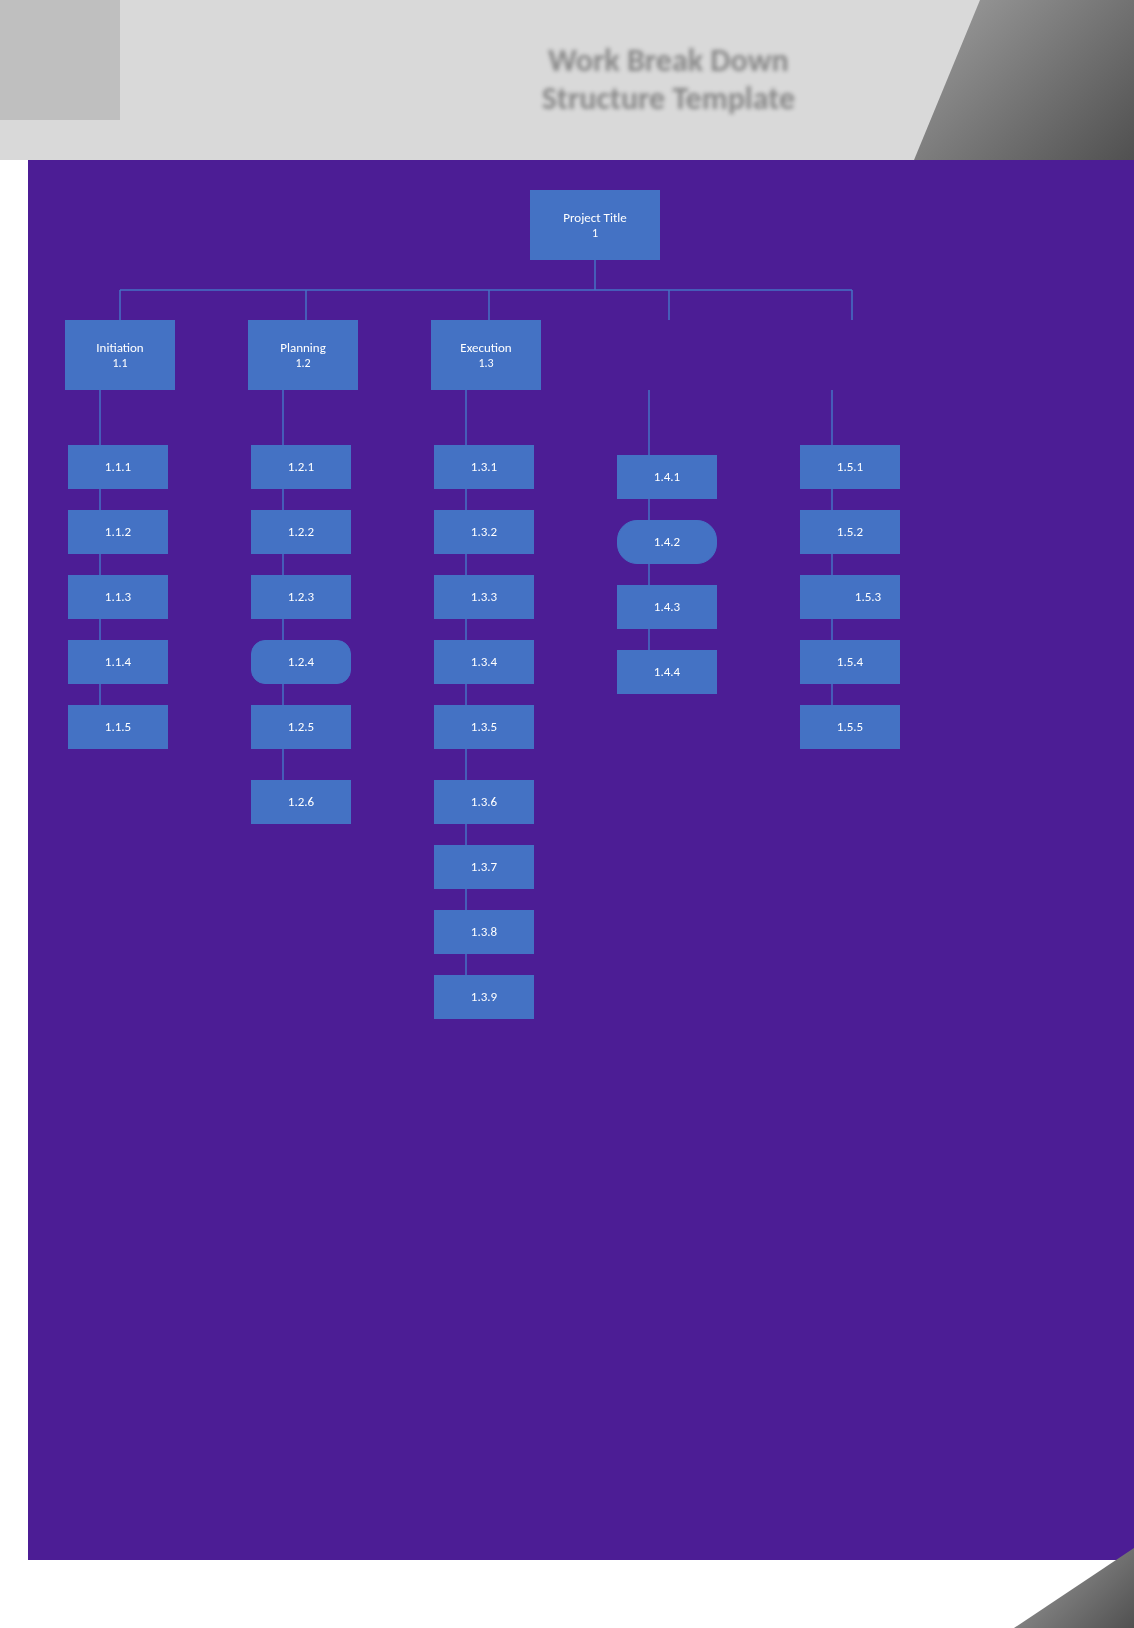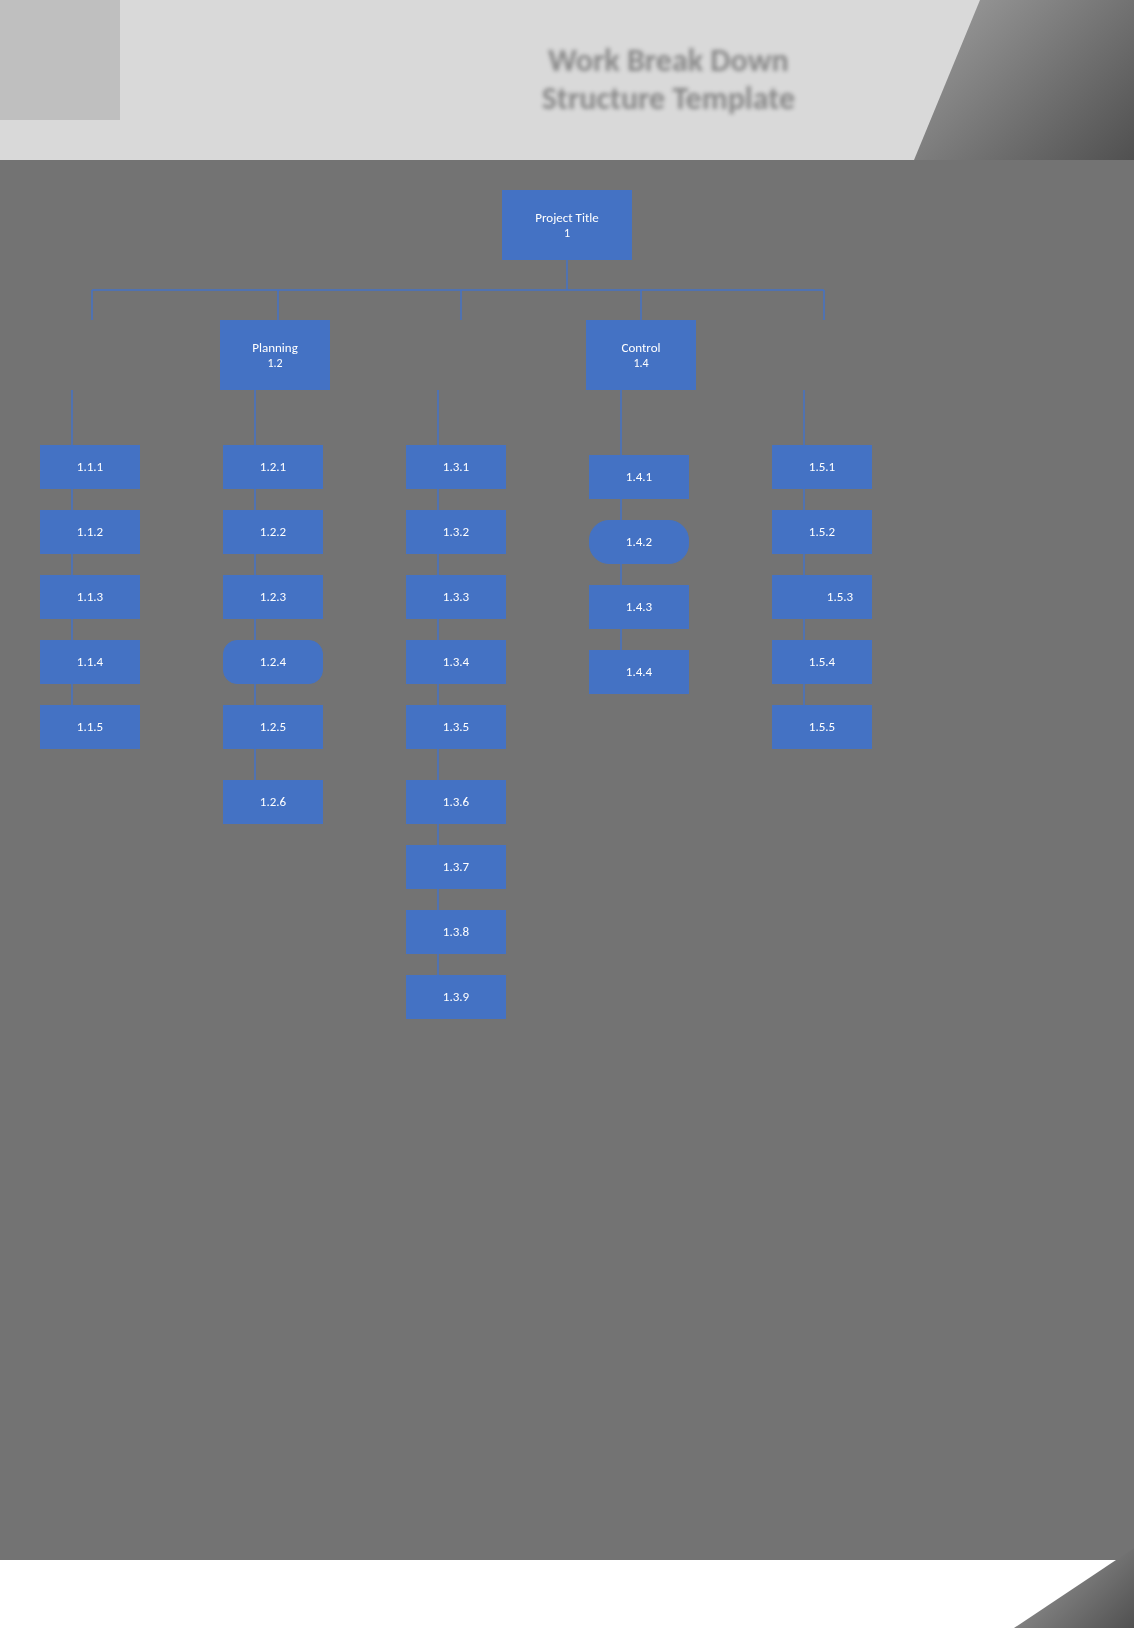--- a/index.html
+++ b/index.html
@@ -170,23 +170,24 @@
       font-weight: 500;
       line-height: 1.2;
     }
 
     .node-number {
       font-size: 12px;
       color: white;
     }
 
     .wbs-bg {
-      background: #737373;
+      background: #4c1d95;
       padding: 30px 20px 60px;
       min-height: 1400px;
+      margin-left: 28px;
     }
   </style>
 </head>
 <body>
 
 <div class="header">
   <div class="header-left-block"></div>
   <div class="header-right-block"></div>
   <div class="header-title-area">
     <h1>Work Break Down<br>Structure Template</h1>
@@ -246,31 +247,35 @@
       <line x1="784" y1="407" x2="752" y2="407" stroke="#4472c4" stroke-width="1.5"></line>
       <line x1="784" y1="472" x2="752" y2="472" stroke="#4472c4" stroke-width="1.5"></line>
       <line x1="784" y1="537" x2="752" y2="537" stroke="#4472c4" stroke-width="1.5"></line>
     </svg>
 
     <div class="node node-root wbs-box" style="flex-direction:column;">
       <div class="node-label">Project Title</div>
       <div class="node-number">1</div>
     </div>
 
+    <div class="node node-l1 node-initiation wbs-box" style="flex-direction:column;">
+      <div class="node-label">Initiation</div>
+      <div class="node-number">1.1</div>
+    </div>
 
     <div class="node node-l1 node-planning wbs-box" style="flex-direction:column;">
       <div class="node-label">Planning</div>
       <div class="node-number">1.2</div>
     </div>
 
-
-    <div class="node node-l1 node-control wbs-box" style="flex-direction:column;">
-      <div class="node-label">Control</div>
-      <div class="node-number">1.4</div>
-    </div>
+    <div class="node node-l1 node-execution wbs-box" style="flex-direction:column;">
+      <div class="node-label">Execution</div>
+      <div class="node-number">1.3</div>
+    </div>
+
 
 
     <div class="node node-l2 node-1-1-1 wbs-box">
       <span class="node-label">1.1.1</span>
     </div>
     <div class="node node-l2 node-1-1-2 wbs-box">
       <span class="node-label">1.1.2</span>
     </div>
     <div class="node node-l2 node-1-1-3 wbs-box">
       <span class="node-label">1.1.3</span>

